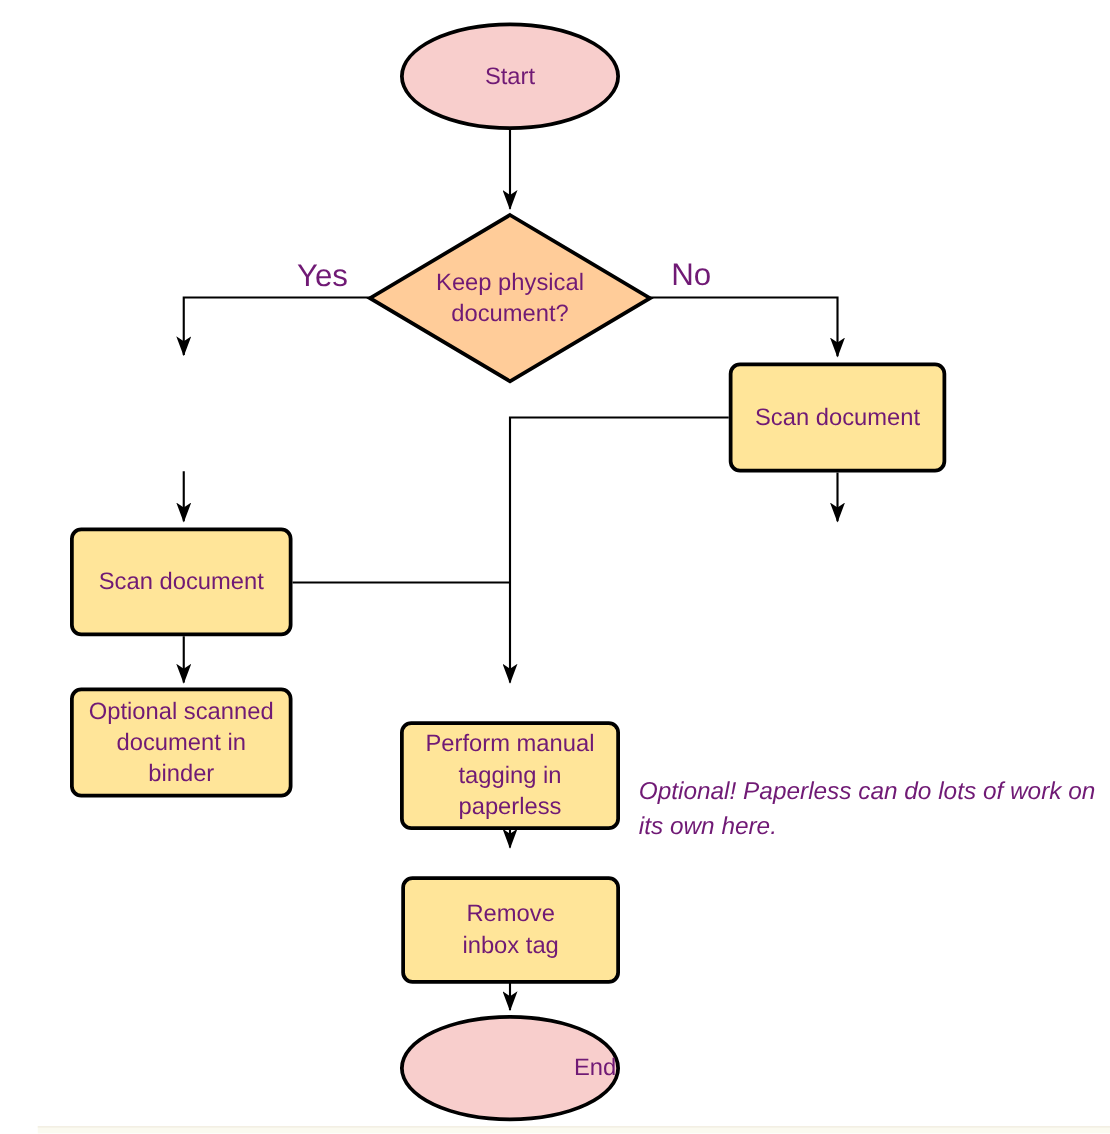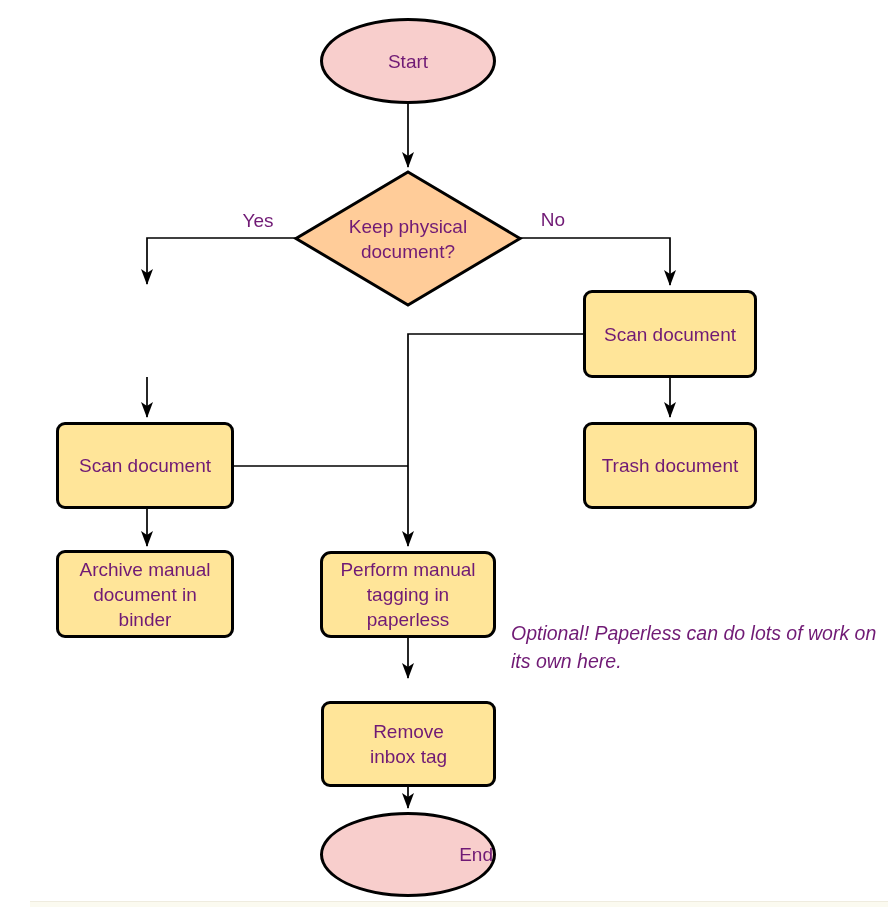--- a/index.html
+++ b/index.html
@@ -44,21 +44,21 @@
     border: 3px solid #000000;
     border-radius: 50%;
   }
   .decision-label {
     position: absolute;
     background: transparent;
     justify-content: center;
   }
   .edge-label {
     position: absolute;
-    font-size: 19px;
+    font-size: 25px;
     line-height: 24px;
     text-align: center;
   }
   .annotation {
     position: absolute;
     font-style: italic;
     font-size: 19.5px;
     line-height: 28px;
     white-space: pre-line;
   }
@@ -115,34 +115,31 @@
   <div class="edge-label" style="left:496px; top:208px; width:54px;">
     <span>No</span>
   </div>
 
 
   <div class="node process" style="left:26px; top:422px; width:178px; height:87px;">
     <span>Scan document</span>
   </div>
 
   <div class="node process" style="left:26px; top:550px; width:178px; height:88px;">
-    <span>Archive manual
+    <span>Optional scanned
 document in
 binder</span>
   </div>
 
   <div class="node process" style="left:553px; top:290px; width:174px; height:88px;">
     <span>Scan document</span>
   </div>
 
-  <div class="node process" style="left:553px; top:422px; width:174px; height:87px;">
-    <span>Trash document</span>
-  </div>
 
-  <div class="node process" style="left:290px; top:551px; width:176px; height:87px;border-radius:11px;">
+  <div class="node process" style="left:290px; top:577px; width:176px; height:87px;">
     <span>Perform manual
 tagging in
 paperless</span>
   </div>
 
   <div class="annotation" style="left:481px; top:591px; width:410px;">
     <span>Optional! Paperless can do lots of work on
 its own here.</span>
   </div>
 

